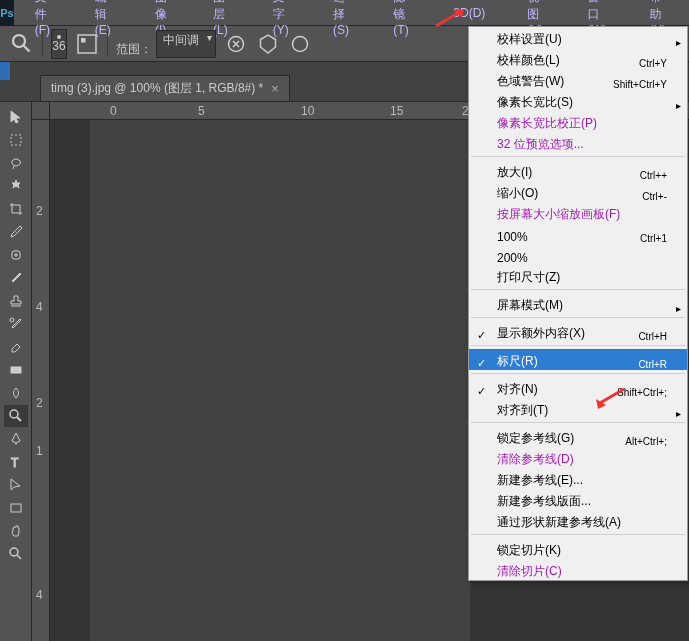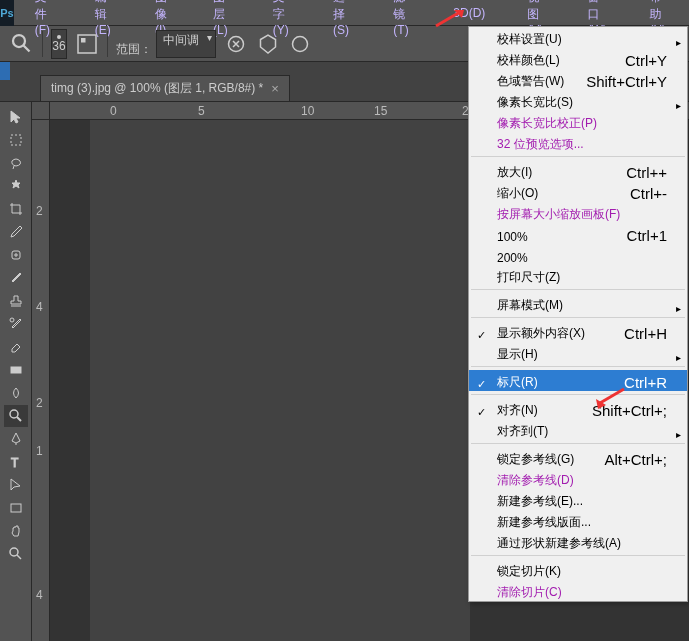--- a/index.html
+++ b/index.html
@@ -29,21 +29,21 @@
 .ruler-h span{position:absolute;top:2px}
 .ruler-v{position:absolute;top:18px;left:0;width:18px;bottom:0;background:#535353;border-right:1px solid #282828;color:#bbb;font-size:9px}
 .ruler-v span{position:absolute;left:4px}
 .ruler-corner{position:absolute;top:0;left:0;width:18px;height:18px;background:#535353;border-right:1px solid #282828;border-bottom:1px solid #282828}
 .canvas{position:absolute;top:18px;left:58px;width:380px;height:533px;background:#424242}
 .dd{position:absolute;top:26px;left:468px;width:220px;background:#f0f0f0;border:1px solid #9a9a9a;box-shadow:2px 2px 5px rgba(0,0,0,.3)}
 .dd-item{height:21px;display:flex;align-items:flex-end;padding:0 20px 0 28px;color:#000;position:relative;cursor:pointer}
 .dd-item.dis{color:#a21caf}
 .dd-item.hl{background:#2d7dd2;color:#fff}
 .dd-item.hl .dd-sc{color:#fff}
-.dd-sc{margin-left:auto;color:#000;font-size:15px}
+.dd-sc{margin-left:auto;color:#000;font-size:10px}
 .dd-sep{height:1px;background:#d0d0d0;margin:3px 2px}
 .dd-sub::after{content:"▸";position:absolute;right:6px;font-size:10px}
 .dd-chk::before{content:"✓";position:absolute;left:8px;font-size:11px}
 .dd-item.hl.dd-chk::before{color:#fff}
 .red-arrow1{position:absolute;top:8px;left:434px;width:32px;height:20px;pointer-events:none}
 .red-arrow2{position:absolute;top:385px;left:594px;width:34px;height:24px;pointer-events:none}
 </style>
 </head>
 <body>
 
@@ -217,21 +217,21 @@
           <line x1="9" y1="9" x2="13" y2="13" stroke="#ccc" stroke-width="1.5"></line>
         </svg>
       </div>
   </div>
   <div class="canvas-wrap">
     <div class="ruler-corner"></div>
     <div class="ruler-h">
       <span style="left:60px">0</span>
       <span style="left:148px">5</span>
       <span style="left:251px">10</span>
-      <span style="left:324px">15</span>
+      <span style="left:340px">15</span>
       <span style="left:412px">20</span>
     </div>
     <div class="ruler-v">
       <span style="top:84px">2</span>
       <span style="top:180px">4</span>
       <span style="top:276px">2</span>
       <span style="top:324px">1</span>
       <span style="top:468px">4</span>
     </div>
     <div class="canvas"></div>
@@ -282,23 +282,20 @@
       <span>打印尺寸(Z)</span>
     </div>
     <div class="dd-sep"></div>
     <div class="dd-item dd-sub">
       <span>屏幕模式(M)</span>
     </div>
     <div class="dd-sep"></div>
     <div class="dd-item dd-chk">
       <span>显示额外内容(X)</span>
       <span class="dd-sc">Ctrl+H</span>
-    </div>
-    <div class="dd-item dd-sub">
-      <span>显示(H)</span>
     </div>
     <div class="dd-sep"></div>
     <div class="dd-item hl dd-chk">
       <span>标尺(R)</span>
       <span class="dd-sc">Ctrl+R</span>
     </div>
     <div class="dd-sep"></div>
     <div class="dd-item dd-chk">
       <span>对齐(N)</span>
       <span class="dd-sc">Shift+Ctrl+;</span>

